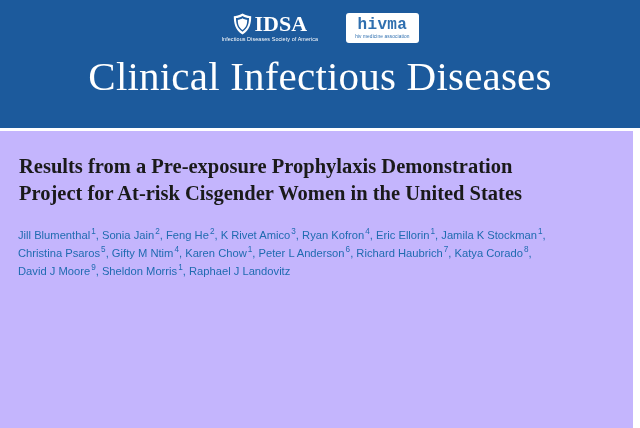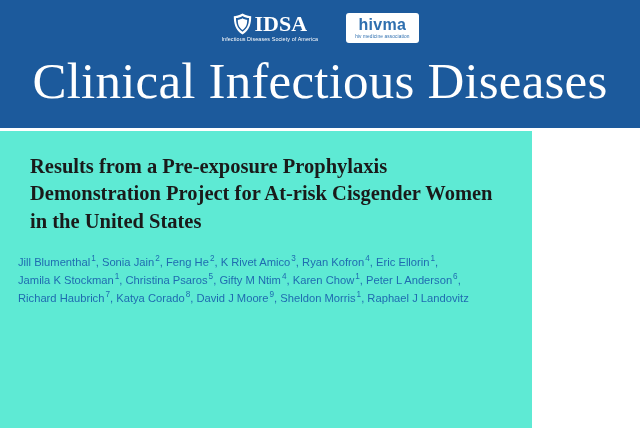--- a/index.html
+++ b/index.html
@@ -9,23 +9,23 @@
   body {
     width: 640px;
     height: 428px;
     background: #ffffff;
     font-family: "Liberation Serif", serif;
     overflow: hidden;
   }
 
   .page {
     position: relative;
-    width: 532px;
+    width: 633px;
     height: 428px;
-    background: #5eead4;
+    background: #c4b5fd;
   }
 
   
   .masthead {
     position: relative;
     width: 640px;
     height: 128px;
     background: #1c5a9c;
     overflow: hidden;
   }
@@ -80,21 +80,21 @@
   .hivma-logo {
     background: #ffffff;
     border-radius: 3px;
     padding: 4px 9px 3px 9px;
     display: flex;
     flex-direction: column;
     align-items: center;
     line-height: 1;
   }
   .hivma-word {
-    font-family: Liberation Sans, sans-serif;
+    font-family: Liberation Mono, monospace;
     font-weight: bold;
     font-size: 16px;
     color: #2f6faf;
     letter-spacing: 0.3px;
   }
   .hivma-sub {
     font-family: "Liberation Sans", sans-serif;
     font-size: 4.8px;
     color: #2f6faf;
     margin-top: 2px;
@@ -102,21 +102,21 @@
     white-space: nowrap;
   }
 
   .journal-title {
     position: absolute;
     left: 0;
     top: 52px;
     width: 640px;
     text-align: center;
     font-family: "Liberation Serif", serif;
-    font-size: 51px;
+    font-size: 41px;
     color: #ffffff;
     letter-spacing: 0.2px;
     white-space: nowrap;
   }
 
   .band-divider {
     width: 640px;
     height: 3px;
     background: #ffffff;
   }
@@ -125,21 +125,21 @@
   .content {
     padding: 22px 18px 0 18px;
   }
 
   .article-title {
     font-family: "Liberation Serif", serif;
     font-weight: bold;
     font-size: 20.5px;
     line-height: 1.33;
     color: #1a1a1a;
-    margin: 0 0 18px 12px;
+    margin: 0 0 18px 1px;
     max-width: 560px;
   }
 
   .authors {
     font-family: "Liberation Sans", sans-serif;
     font-size: 11.2px;
     line-height: 1.62;
     color: #1f6bb0;
     max-width: 600px;
   }

